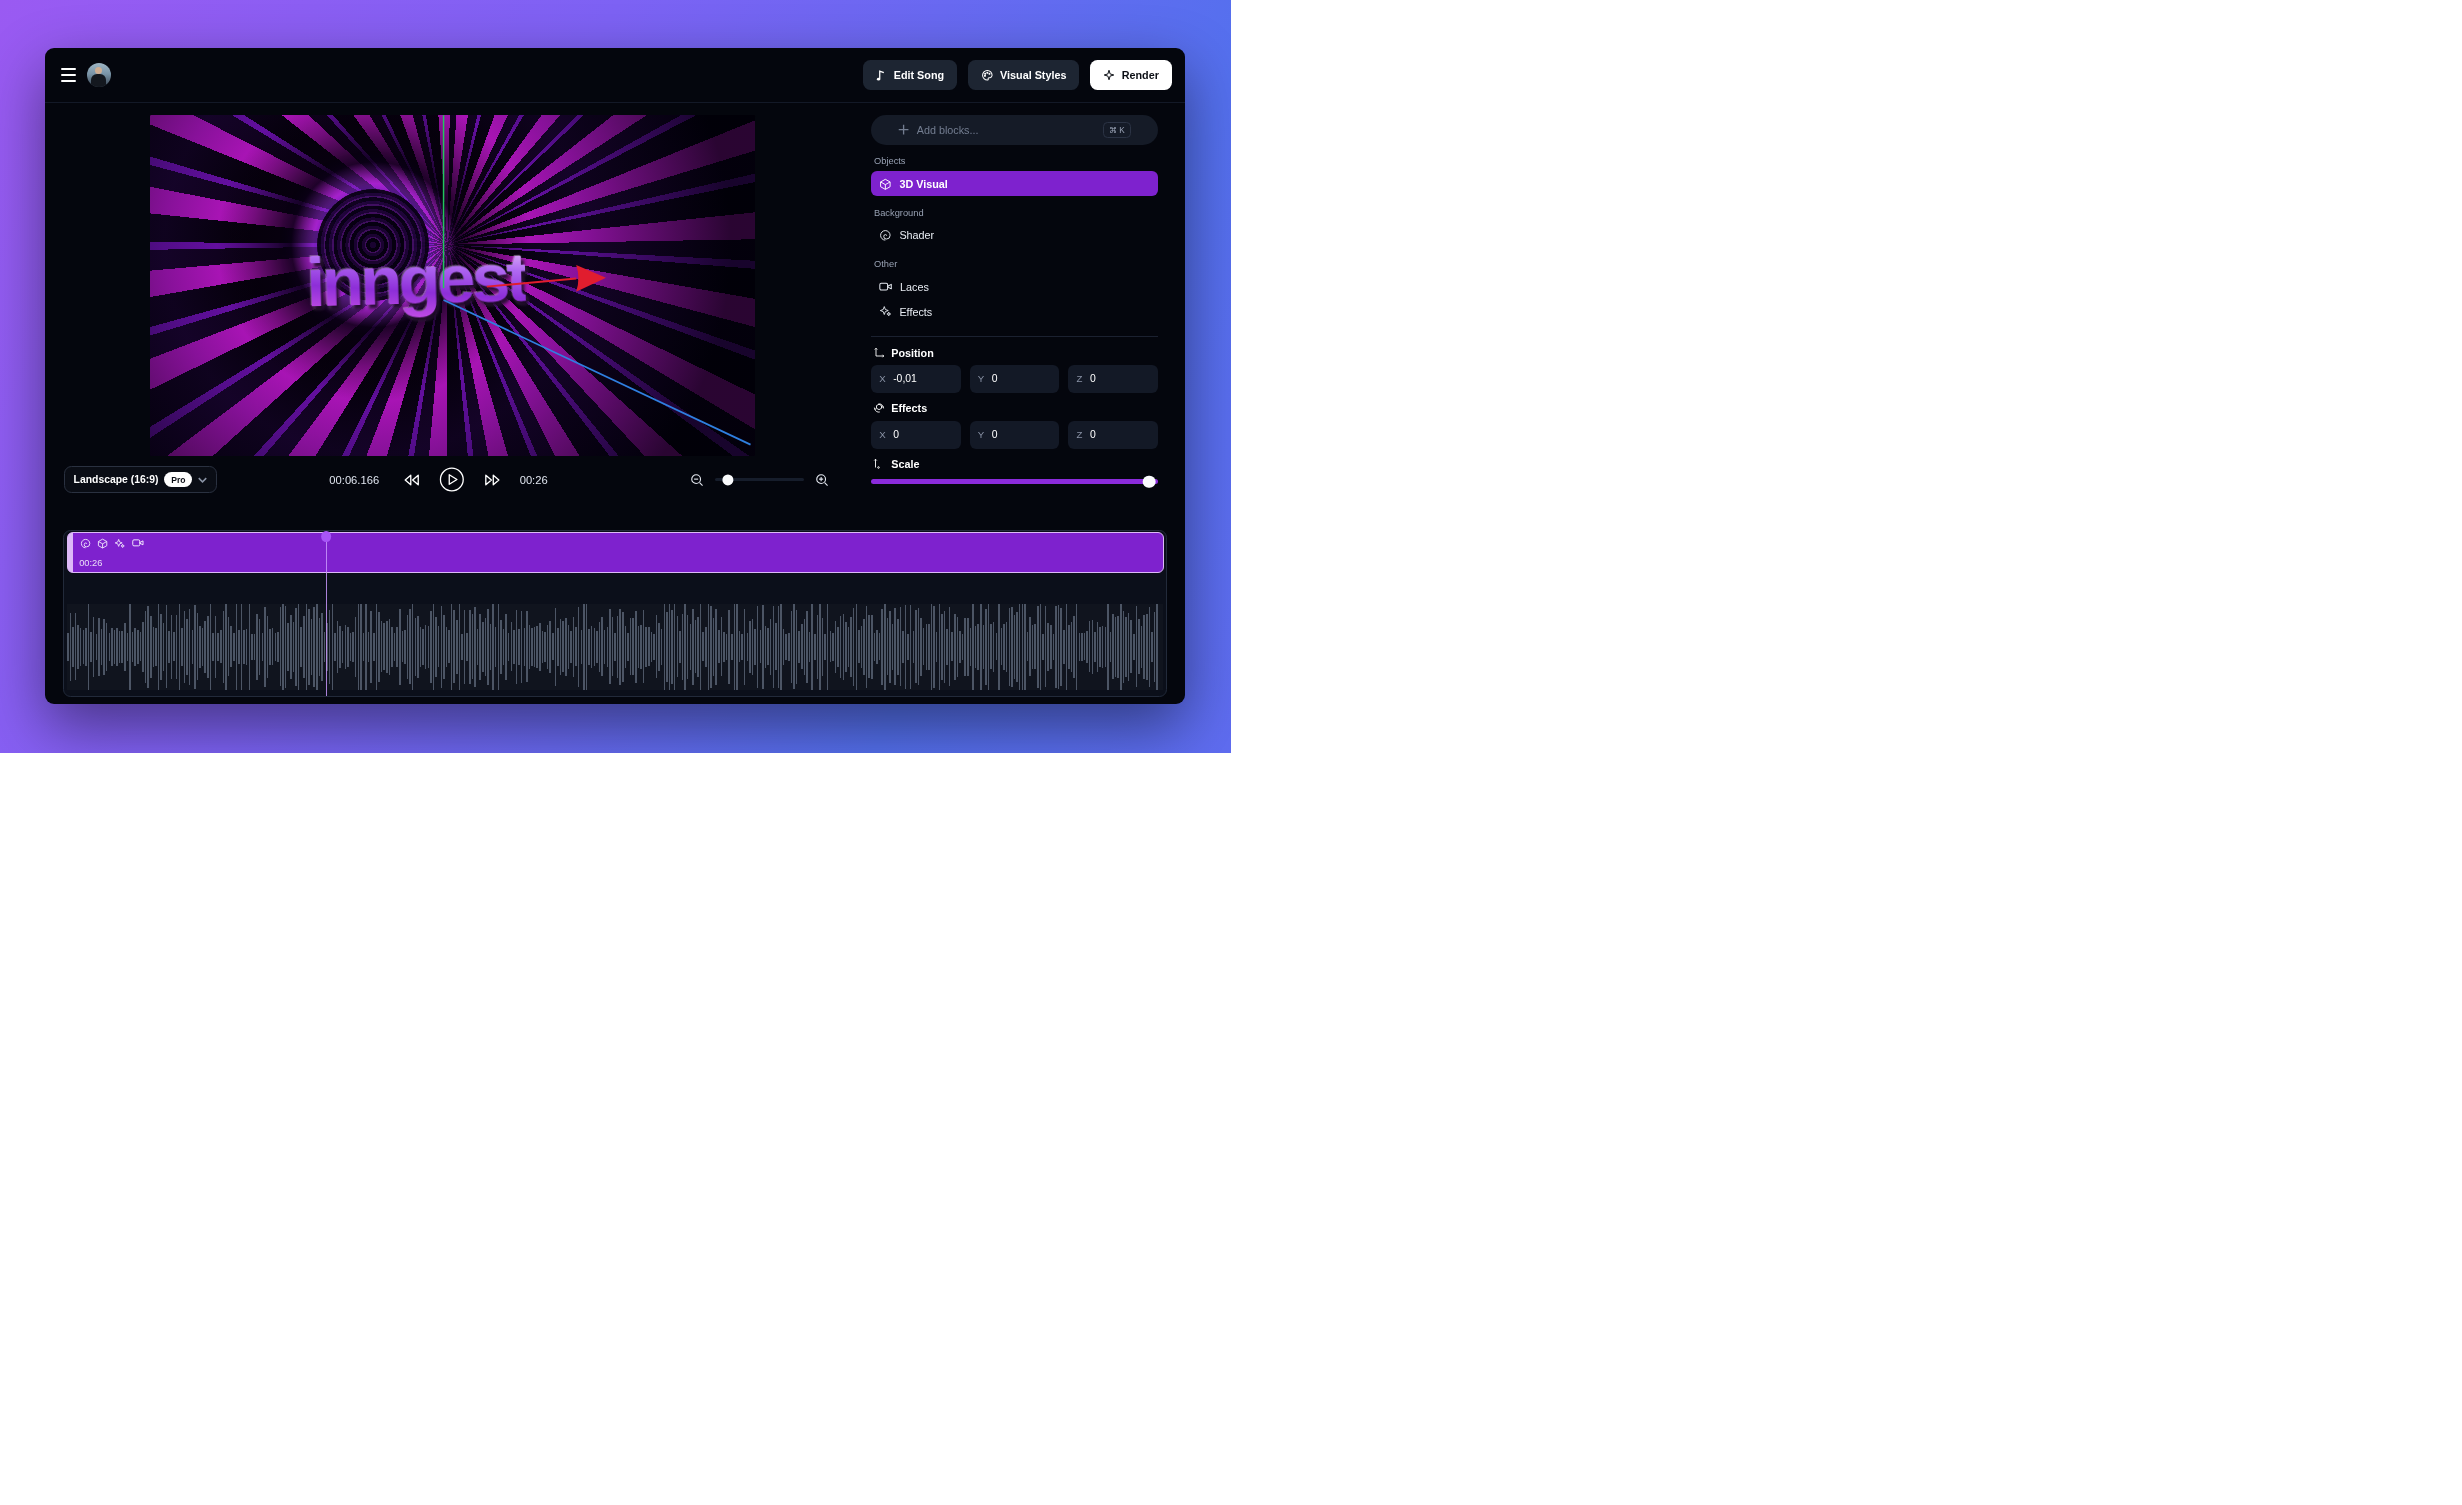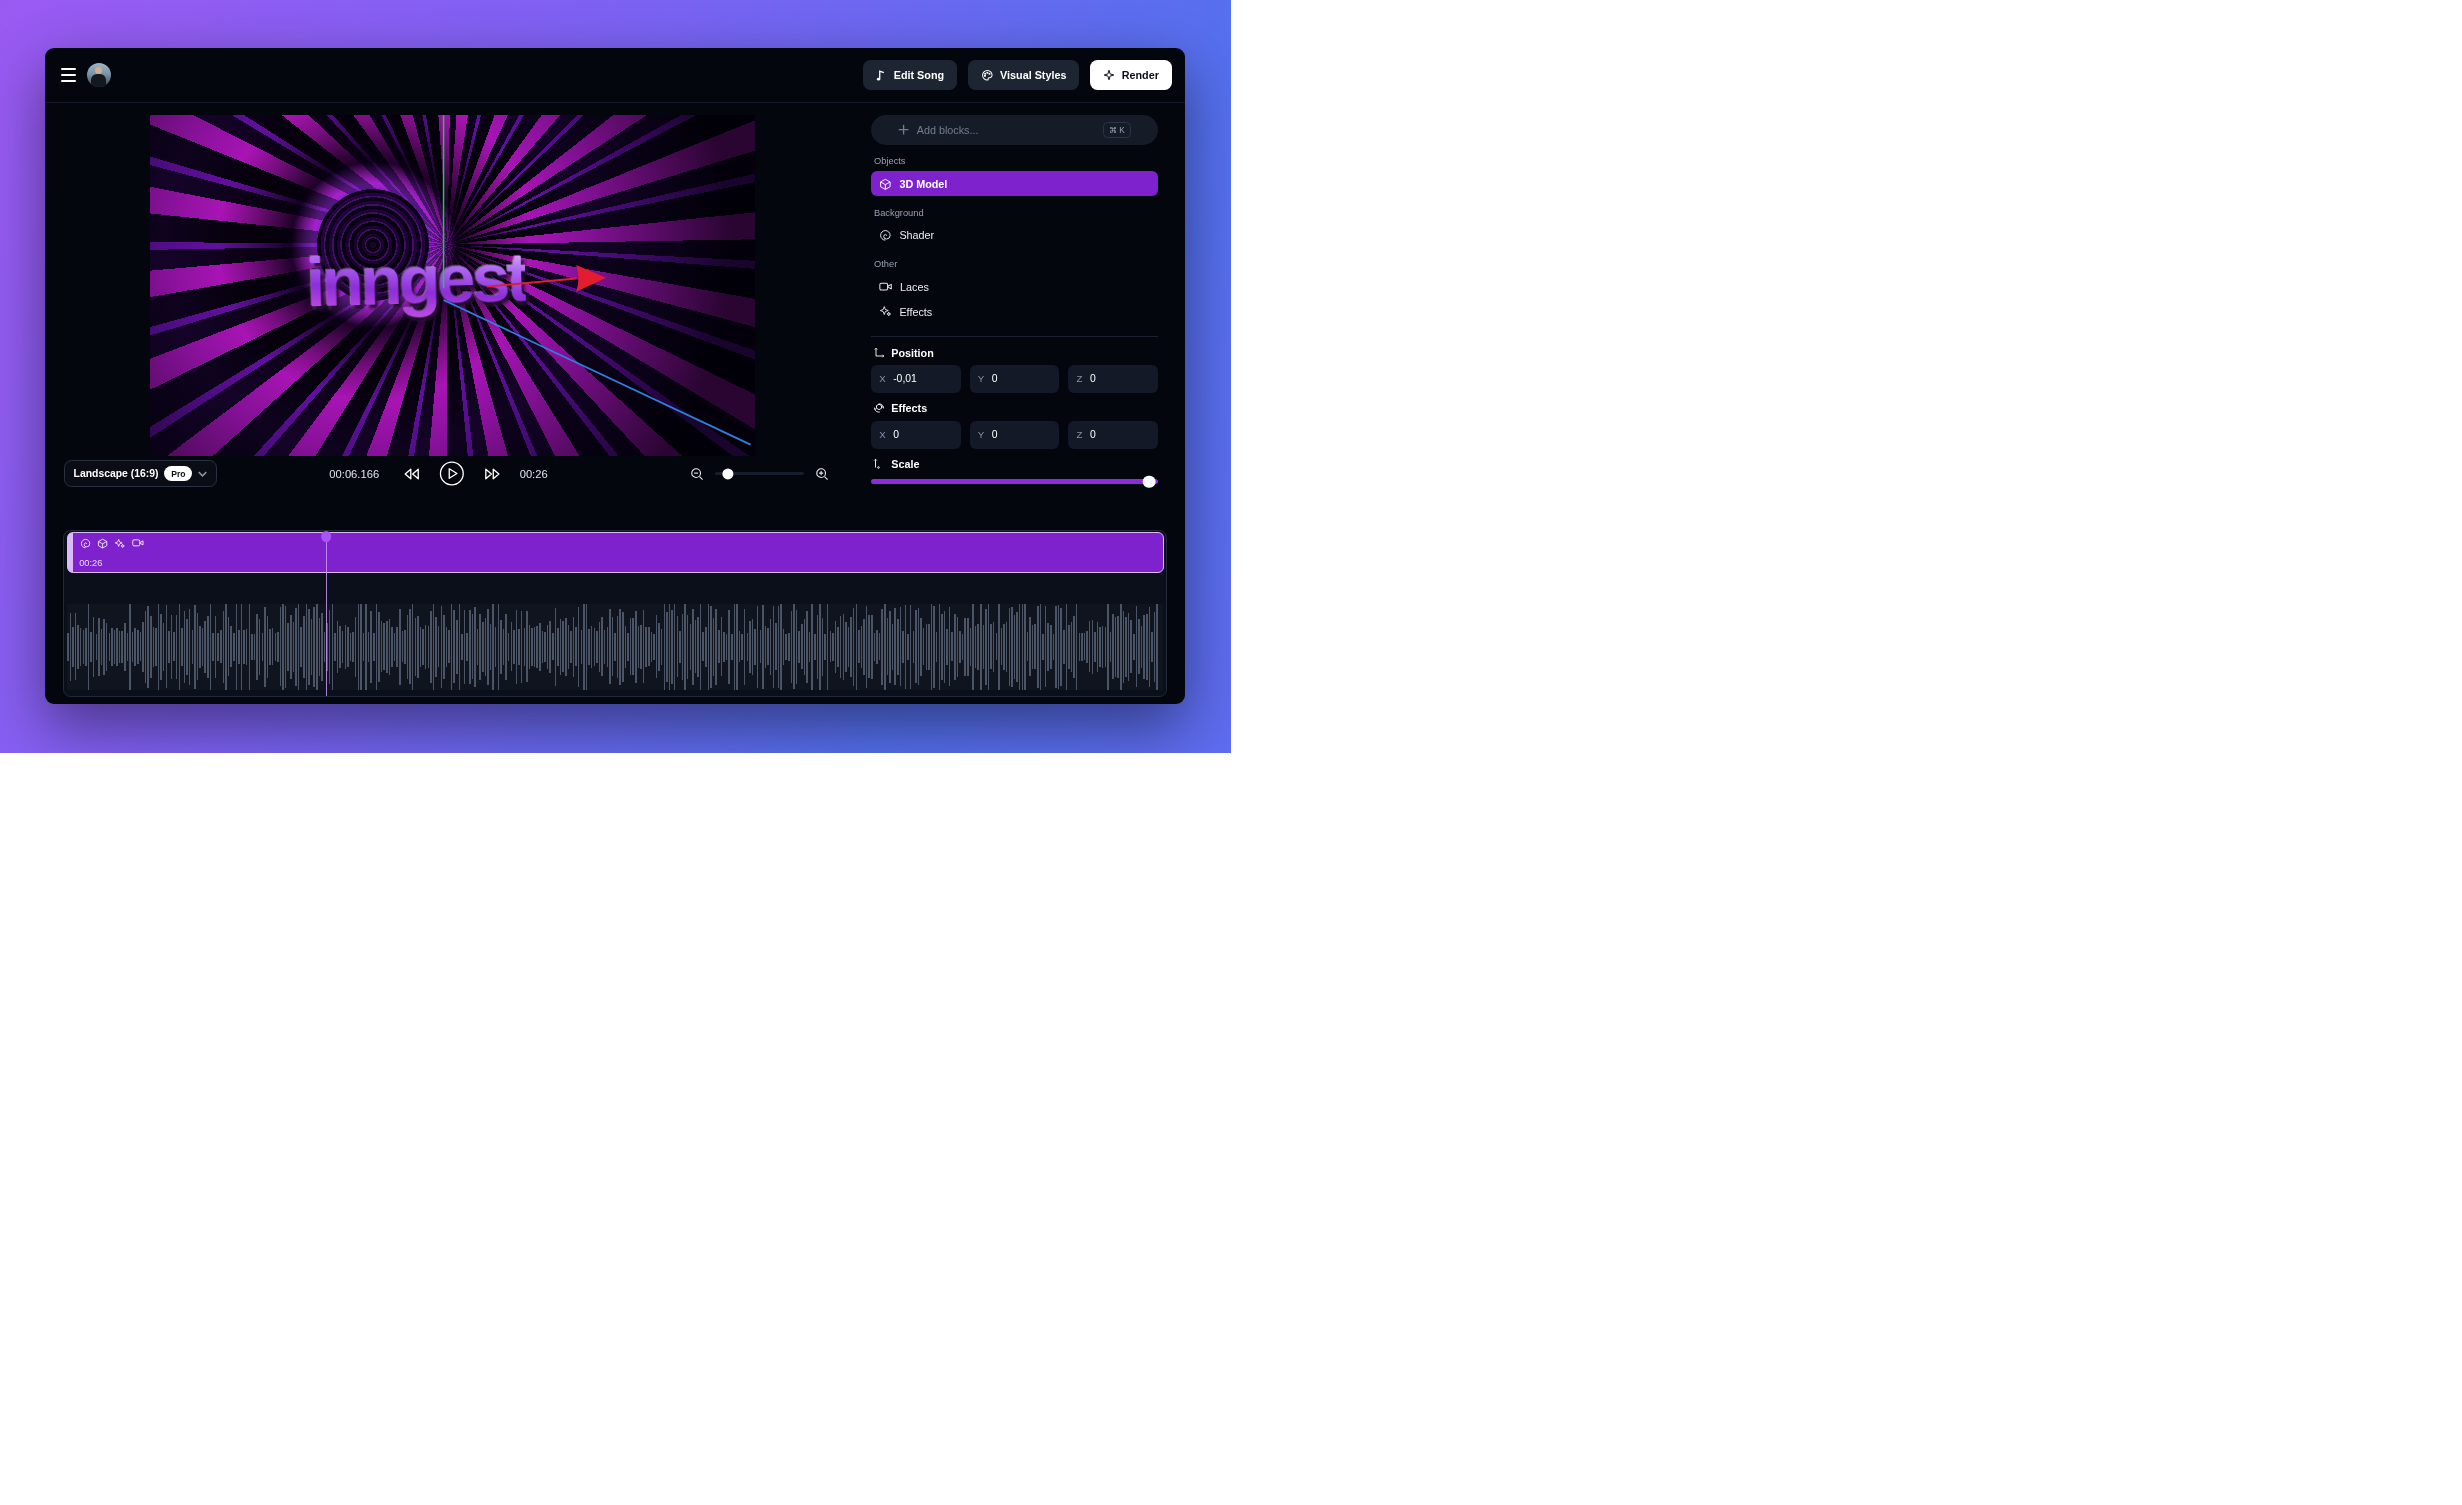--- a/index.html
+++ b/index.html
@@ -46,21 +46,21 @@
     background:repeating-radial-gradient(circle, #1c0432 0 3px, #060110 3px 6.7px, #40105f 6.7px 8.2px);
     box-shadow:0 0 30px 7.5px rgba(90,20,160,.55);opacity:.92;}
   .logo3d{position:absolute;left:44%;top:48.5%;transform:translate(-50%,-50%) rotate(-1.5deg);
     font-size:69px;font-weight:bold;letter-spacing:-3.7px;
     background:linear-gradient(185deg,#f0d2fa 4%,#b069f2 34%,#8d2ed8 62%,#cf54e8 96%);
     -webkit-background-clip:text;background-clip:text;color:transparent;
     filter:drop-shadow(3px 4.5px 1.5px rgba(20,0,30,.85)) drop-shadow(-0.7px -0.7px 0 rgba(255,235,255,.35));}
   .gizmo{position:absolute;inset:0;}
 
   
-  .controls{width:100%;margin-top:4px;display:flex;align-items:center;position:relative;padding:0 0;}
+  .controls{width:100%;margin-top:10px;display:flex;align-items:center;position:relative;padding:0 0;}
   .aspect{margin-left:18.6px;height:25px;display:flex;align-items:center;gap:6px;padding:0 9px;
     border:0.7px solid #2a3140;border-radius:7.5px;color:#fff;font-size:10.4px;font-weight:600;cursor:pointer;background:#0a0d15;}
   .pro{background:#fff;color:#0a0d14;font-size:8.6px;font-weight:bold;border-radius:745px;padding:2.2px 6.7px;}
   .transport{position:absolute;left:50%;transform:translateX(-50%);display:flex;align-items:center;gap:19.4px;color:#e8ecf4;}
   .ttime{font-size:11.2px;color:#dfe4ee;min-width:55px;}
   .tbtn{cursor:pointer;display:flex;align-items:center;}
   .zoomctl{margin-left:auto;margin-right:30px;display:flex;align-items:center;gap:11.2px;}
   .ztrack{width:89px;height:3.7px;border-radius:74px;background:#161d2b;position:relative;cursor:pointer;}
   .zthumb{position:absolute;top:50%;transform:translate(-50%,-50%);width:11.2px;height:11.2px;border-radius:50%;background:#fafbfd;}
 
@@ -231,21 +231,21 @@
         </div>
 
         <div class="sec-label">Objects</div>
         <div class="sb-item selected">
           <span>
             <svg width="12.7" height="12.7" viewBox="0 0 24 24" fill="none" stroke="#fff" stroke-width="1.8" stroke-linejoin="round">
               <path d="M12 2.5 21 7.5v9L12 21.5 3 16.5v-9z"></path>
                 <path d="M3 7.5 12 12.5 21 7.5M12 12.5v9"></path>
             </svg>
           </span>
-          <span>3D Model</span>
+          <span>3D Visual</span>
         </div>
 
         <div class="sec-label">Background</div>
         <div class="sb-item">
           <span>
             <svg width="12.7" height="12.7" viewBox="0 0 24 24" fill="none" stroke="#e8ecf3" stroke-width="1.8">
               <path d="M12 21a9 9 0 1 1 9-9 7 7 0 0 1-7 7 5 5 0 0 1-5-5 3.4 3.4 0 0 1 3.4-3.4 2 2 0 0 1 2 2"></path>
             </svg>
           </span>
           <span>Shader</span>

